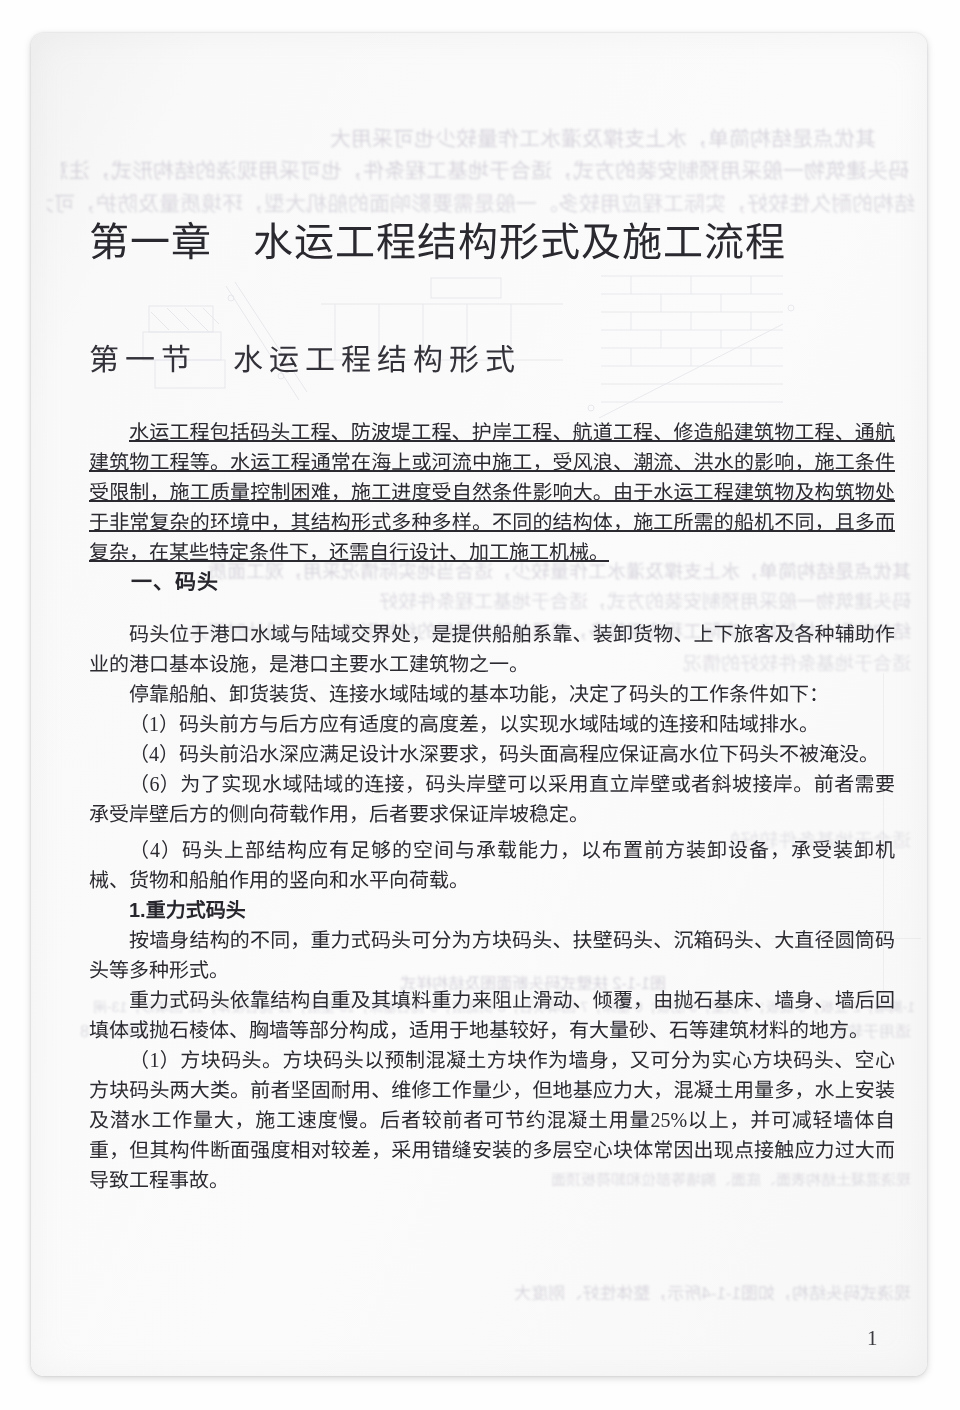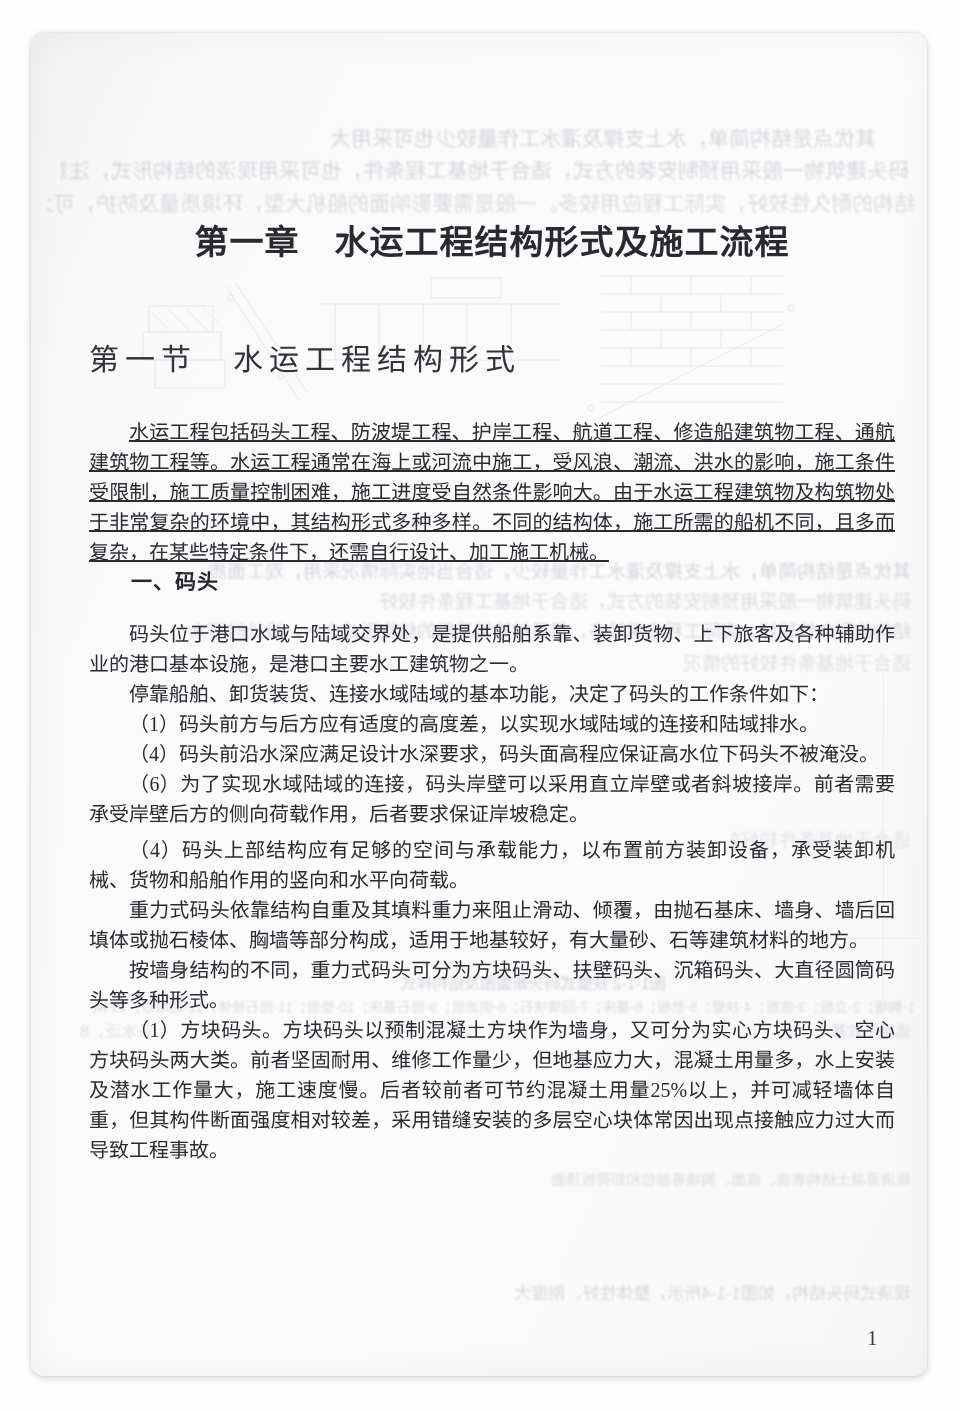--- a/index.html
+++ b/index.html
@@ -28,22 +28,22 @@
   .ghost-diagram{position:absolute;opacity:.30;}
   .ghost-rule{position:absolute;background:#b9bfce;opacity:.18;}
   
   .content{
     position:absolute;left:58px;top:0;width:806px;z-index:2;
     color:#2b2a31;font-size:20px;line-height:30px;
     text-align:justify;
   }
   .content p{margin:0;text-indent:2em;}
   .chapter-title{
-    margin:186px 0 0;text-align:center;text-indent:0;
-    font-size:34px;line-height:48px;font-weight:bold;letter-spacing:1px;
+    margin:186px 0 0;text-indent:0;
+    font-size:40px;line-height:48px;font-weight:normal;letter-spacing:1px;
     color:#2a2930;
   }
   .section-title{
     margin:73px 0 0;text-align:left;text-indent:0;
     font-size:30px;line-height:40px;font-weight:400;letter-spacing:6px;
     color:#33323a;
   }
   .p-first{margin-top:37px !important;text-decoration:underline;}
   .h-bold{
     margin:22px 0 0;text-indent:2em;font-weight:bold;
@@ -127,24 +127,25 @@
 
     <p>（1）码头前方与后方应有适度的高度差，以实现水域陆域的连接和陆域排水。</p>
 
     <p>（4）码头前沿水深应满足设计水深要求，码头面高程应保证高水位下码头不被淹没。</p>
 
     <p>（6）为了实现水域陆域的连接，码头岸壁可以采用直立岸壁或者斜坡接岸。前者需要承受岸壁后方的侧向荷载作用，后者要求保证岸坡稳定。</p>
 
     <p class="mt6">（4）码头上部结构应有足够的空间与承载能力，以布置前方装卸设备，承受装卸机械、货物和船舶作用的竖向和水平向荷载。</p>
 
 
+    <p class="h-sub">1.重力式码头</p>
+
+    <p>按墙身结构的不同，重力式码头可分为方块码头、扶壁码头、沉箱码头、大直径圆筒码头等多种形式。</p>
 
     <p>重力式码头依靠结构自重及其填料重力来阻止滑动、倾覆，由抛石基床、墙身、墙后回填体或抛石棱体、胸墙等部分构成，适用于地基较好，有大量砂、石等建筑材料的地方。</p>
-
-    <p>按墙身结构的不同，重力式码头可分为方块码头、扶壁码头、沉箱码头、大直径圆筒码头等多种形式。</p>
 
     <p>（1）方块码头。方块码头以预制混凝土方块作为墙身，又可分为实心方块码头、空心方块码头两大类。前者坚固耐用、维修工作量少，但地基应力大，混凝土用量多，水上安装及潜水工作量大，施工速度慢。后者较前者可节约混凝土用量25%以上，并可减轻墙体自重，但其构件断面强度相对较差，采用错缝安装的多层空心块体常因出现点接触应力过大而导致工程事故。</p>
 
   </div>
 
   <div class="page-number">1</div>
 
 </div>
 
 </body></html>

